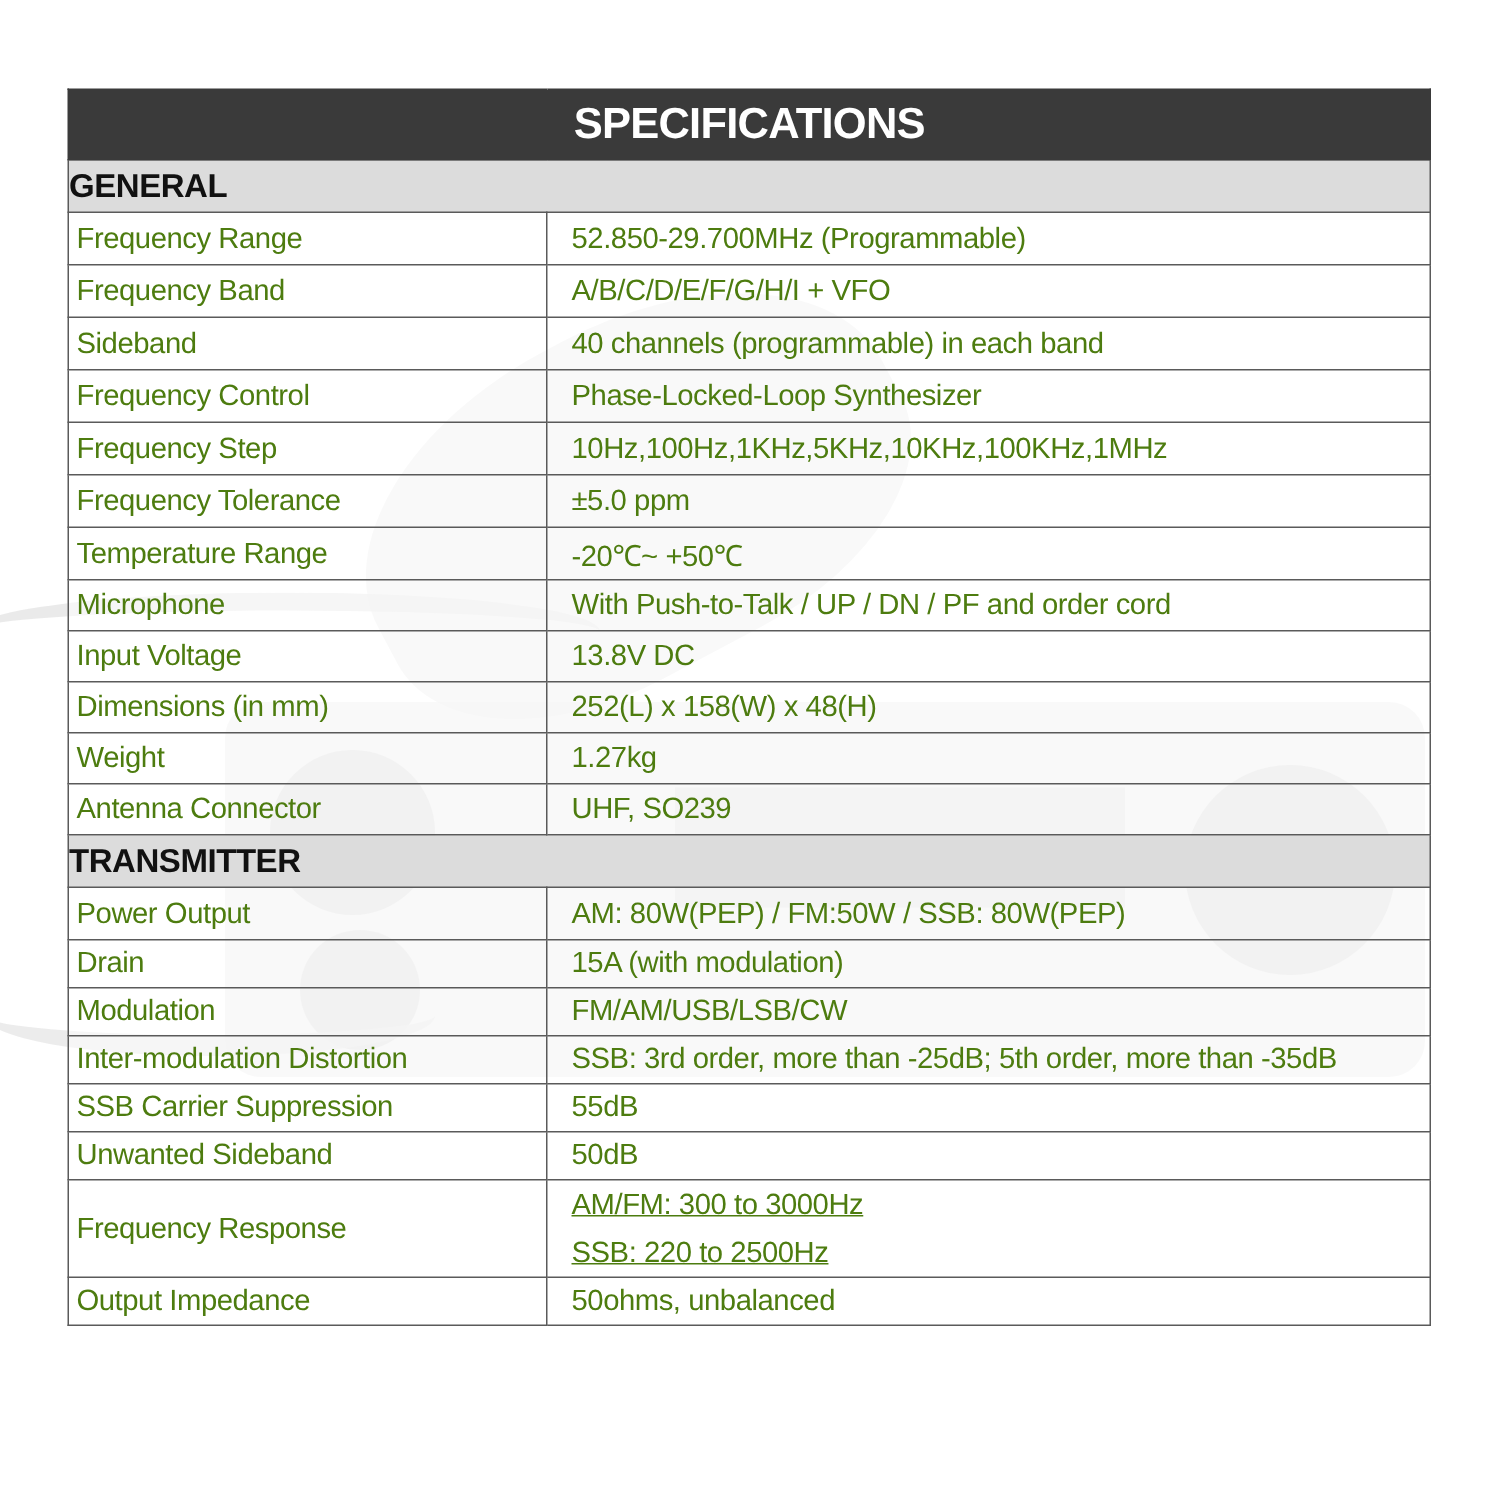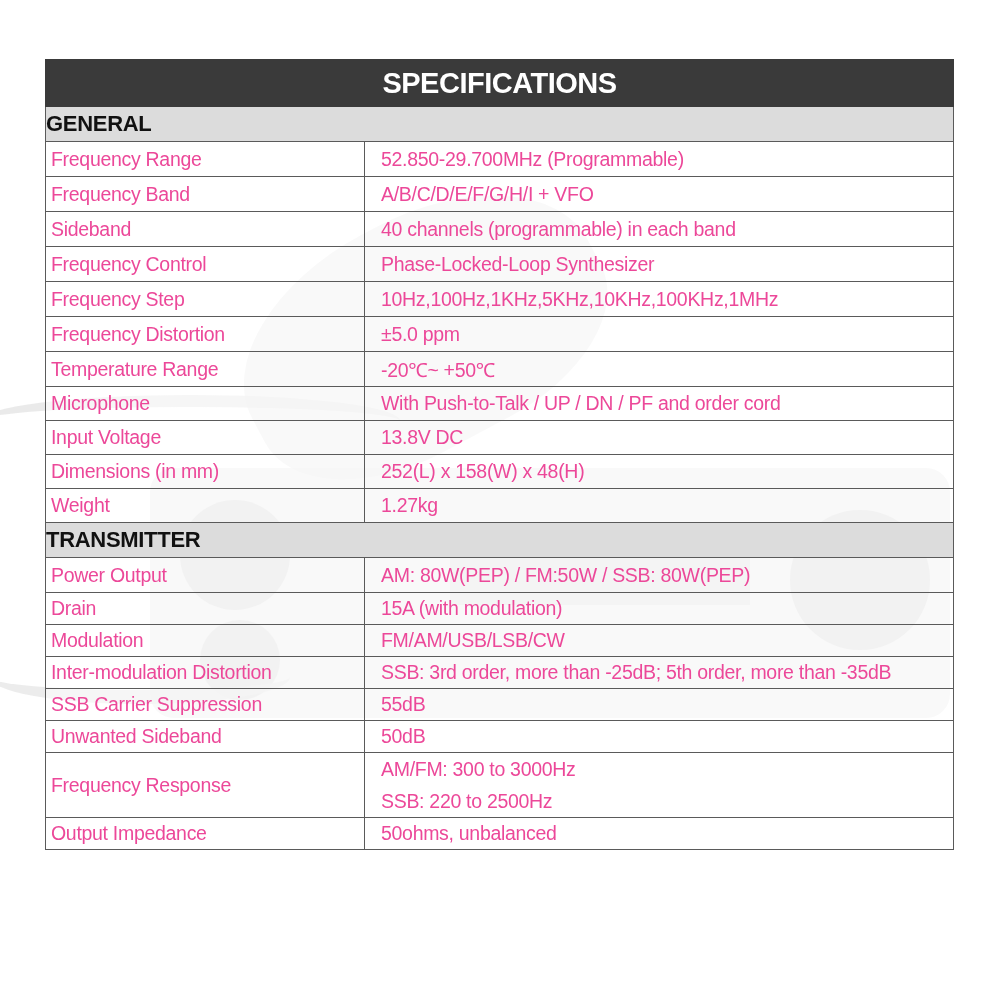--- a/index.html
+++ b/index.html
@@ -29,21 +29,21 @@
     .wm-cable { position:absolute; left:-10px; top:650px; width:300px; height:40px; border-bottom: 14px solid #e8e8e8; border-radius:50%; opacity:.8; }
 
     .spec-table {
       position: absolute; left: 45px; top: 59px; width: 909px;
       border-collapse: collapse; z-index: 1;
       background: rgba(255,255,255,0.55);
     }
     .spec-table td, .spec-table th {
       border: 1.5px solid #5a5a5a;
       padding: 0 0 0 5px;
-      font-size: 19.5px; color: #ec4899;
+      font-size: 19.5px; color: #4d7c0f;
       text-align: left; vertical-align: middle;
       font-weight: normal;
       letter-spacing: -0.3px;
     }
     .spec-table td.val { padding-left: 16px; }
     .title-row th {
       background: #3a3a3a; color: #ffffff;
       font-size: 29px; font-weight: bold; text-align: center;
       height: 46px; padding: 0; letter-spacing: -0.5px;
       border-color: #3a3a3a;
@@ -51,21 +51,21 @@
     }
     .section-row th {
       background: #dcdcdc; color: #111; font-weight: bold;
       font-size: 22px; text-align: left; height: 34px; padding: 0;
     }
     .r36 td { height: 34px; }
     .r35 td { height: 33px; }
     .r33 td { height: 31px; }
     .r65 td { height: 63px; }
     .col-label { width: 313px; }
-    .multi-line span { display: block; line-height: 32px; }
+    .multi-line span { display: block; line-height: 32px; text-decoration: underline; }
   </style>
 </head>
 <body>
 
 <div class="watermark">
   <div class="wm-mic"></div>
   <div class="wm-cord"></div>
   <div class="wm-radio"></div>
   <div class="wm-knob1"></div>
   <div class="wm-knob2"></div>
@@ -97,21 +97,21 @@
     </tr>
     <tr class="r36">
       <td>Frequency Control</td>
       <td class="val">Phase-Locked-Loop Synthesizer</td>
     </tr>
     <tr class="r36">
       <td>Frequency Step</td>
       <td class="val">10Hz,100Hz,1KHz,5KHz,10KHz,100KHz,1MHz</td>
     </tr>
     <tr class="r36">
-      <td>Frequency Distortion</td>
+      <td>Frequency Tolerance</td>
       <td class="val">±5.0 ppm</td>
     </tr>
     <tr class="r36">
       <td>Temperature Range</td>
       <td class="val">-20℃~ +50℃</td>
     </tr>
     <tr class="r35">
       <td>Microphone</td>
       <td class="val">With Push-to-Talk / UP / DN / PF and order cord</td>
     </tr>
@@ -119,20 +119,24 @@
       <td>Input Voltage</td>
       <td class="val">13.8V DC</td>
     </tr>
     <tr class="r35">
       <td>Dimensions (in mm)</td>
       <td class="val">252(L) x 158(W) x 48(H)</td>
     </tr>
     <tr class="r35">
       <td>Weight</td>
       <td class="val">1.27kg</td>
+    </tr>
+    <tr class="r35">
+      <td>Antenna Connector</td>
+      <td class="val">UHF, SO239</td>
     </tr>
 
     <tr class="section-row">
       <th colspan="2">TRANSMITTER</th>
     </tr>
     <tr class="r36">
       <td>Power Output</td>
       <td class="val">AM: 80W(PEP) / FM:50W / SSB: 80W(PEP)</td>
     </tr>
     <tr class="r33">

